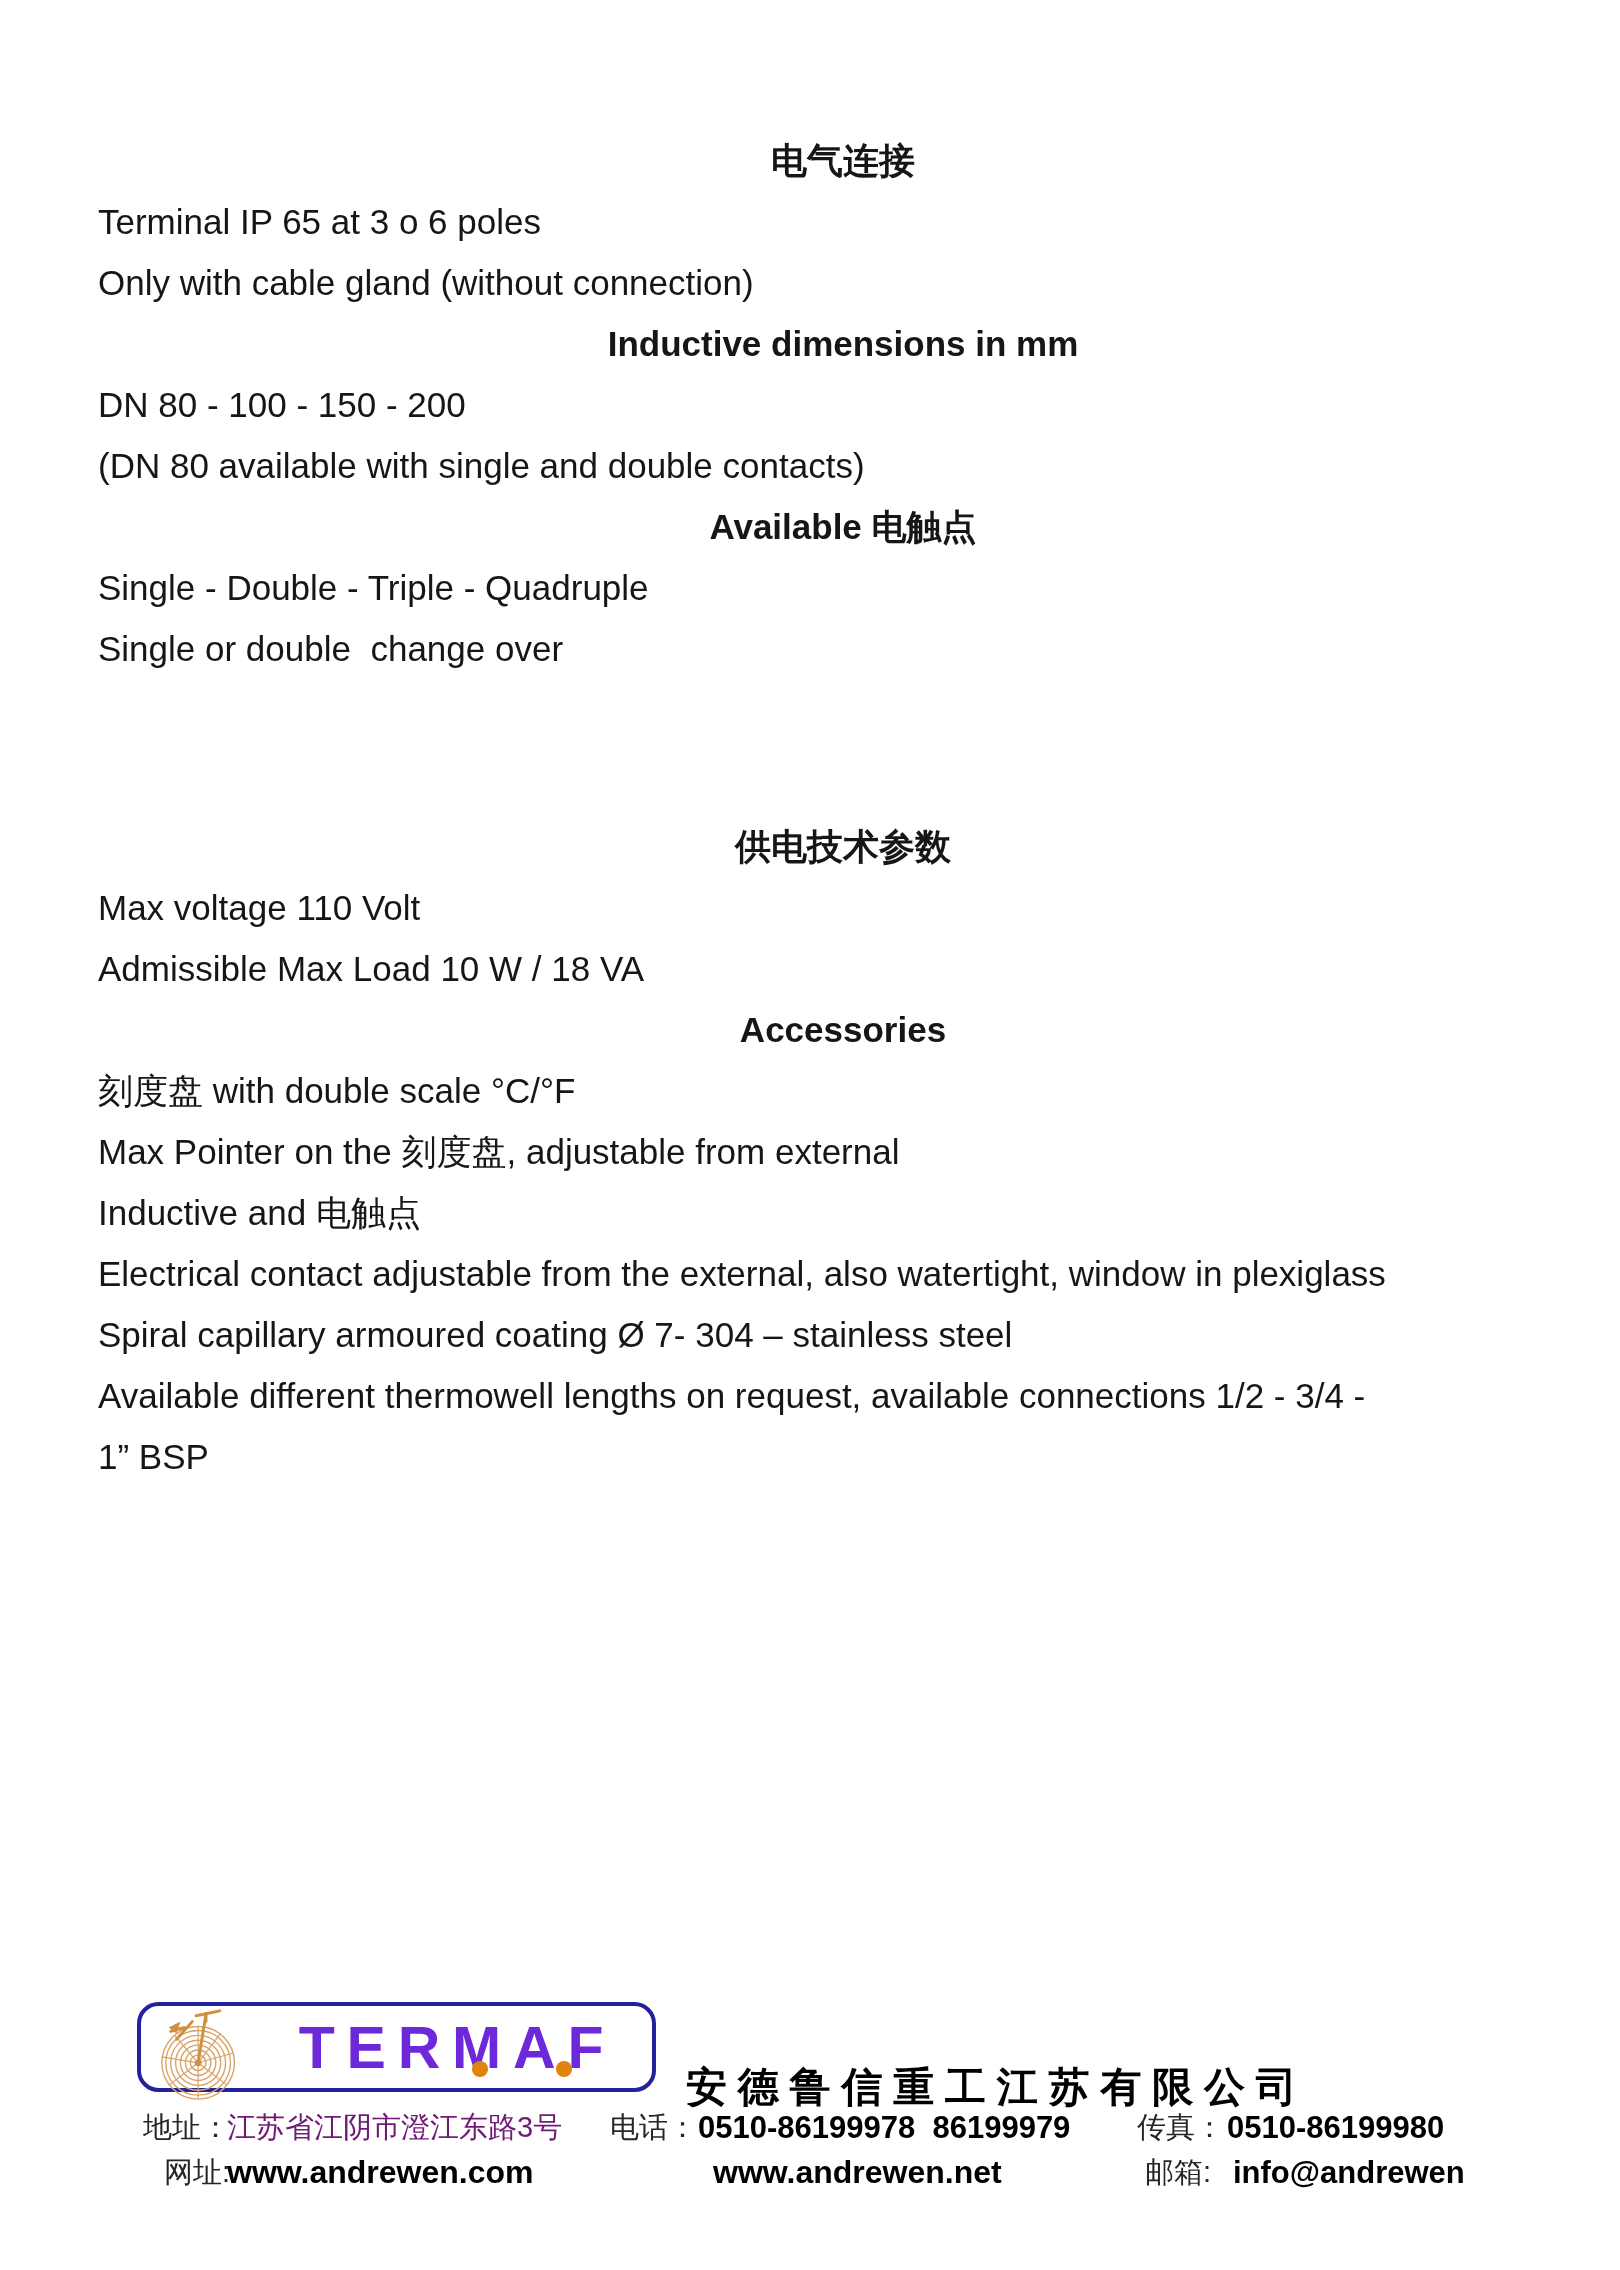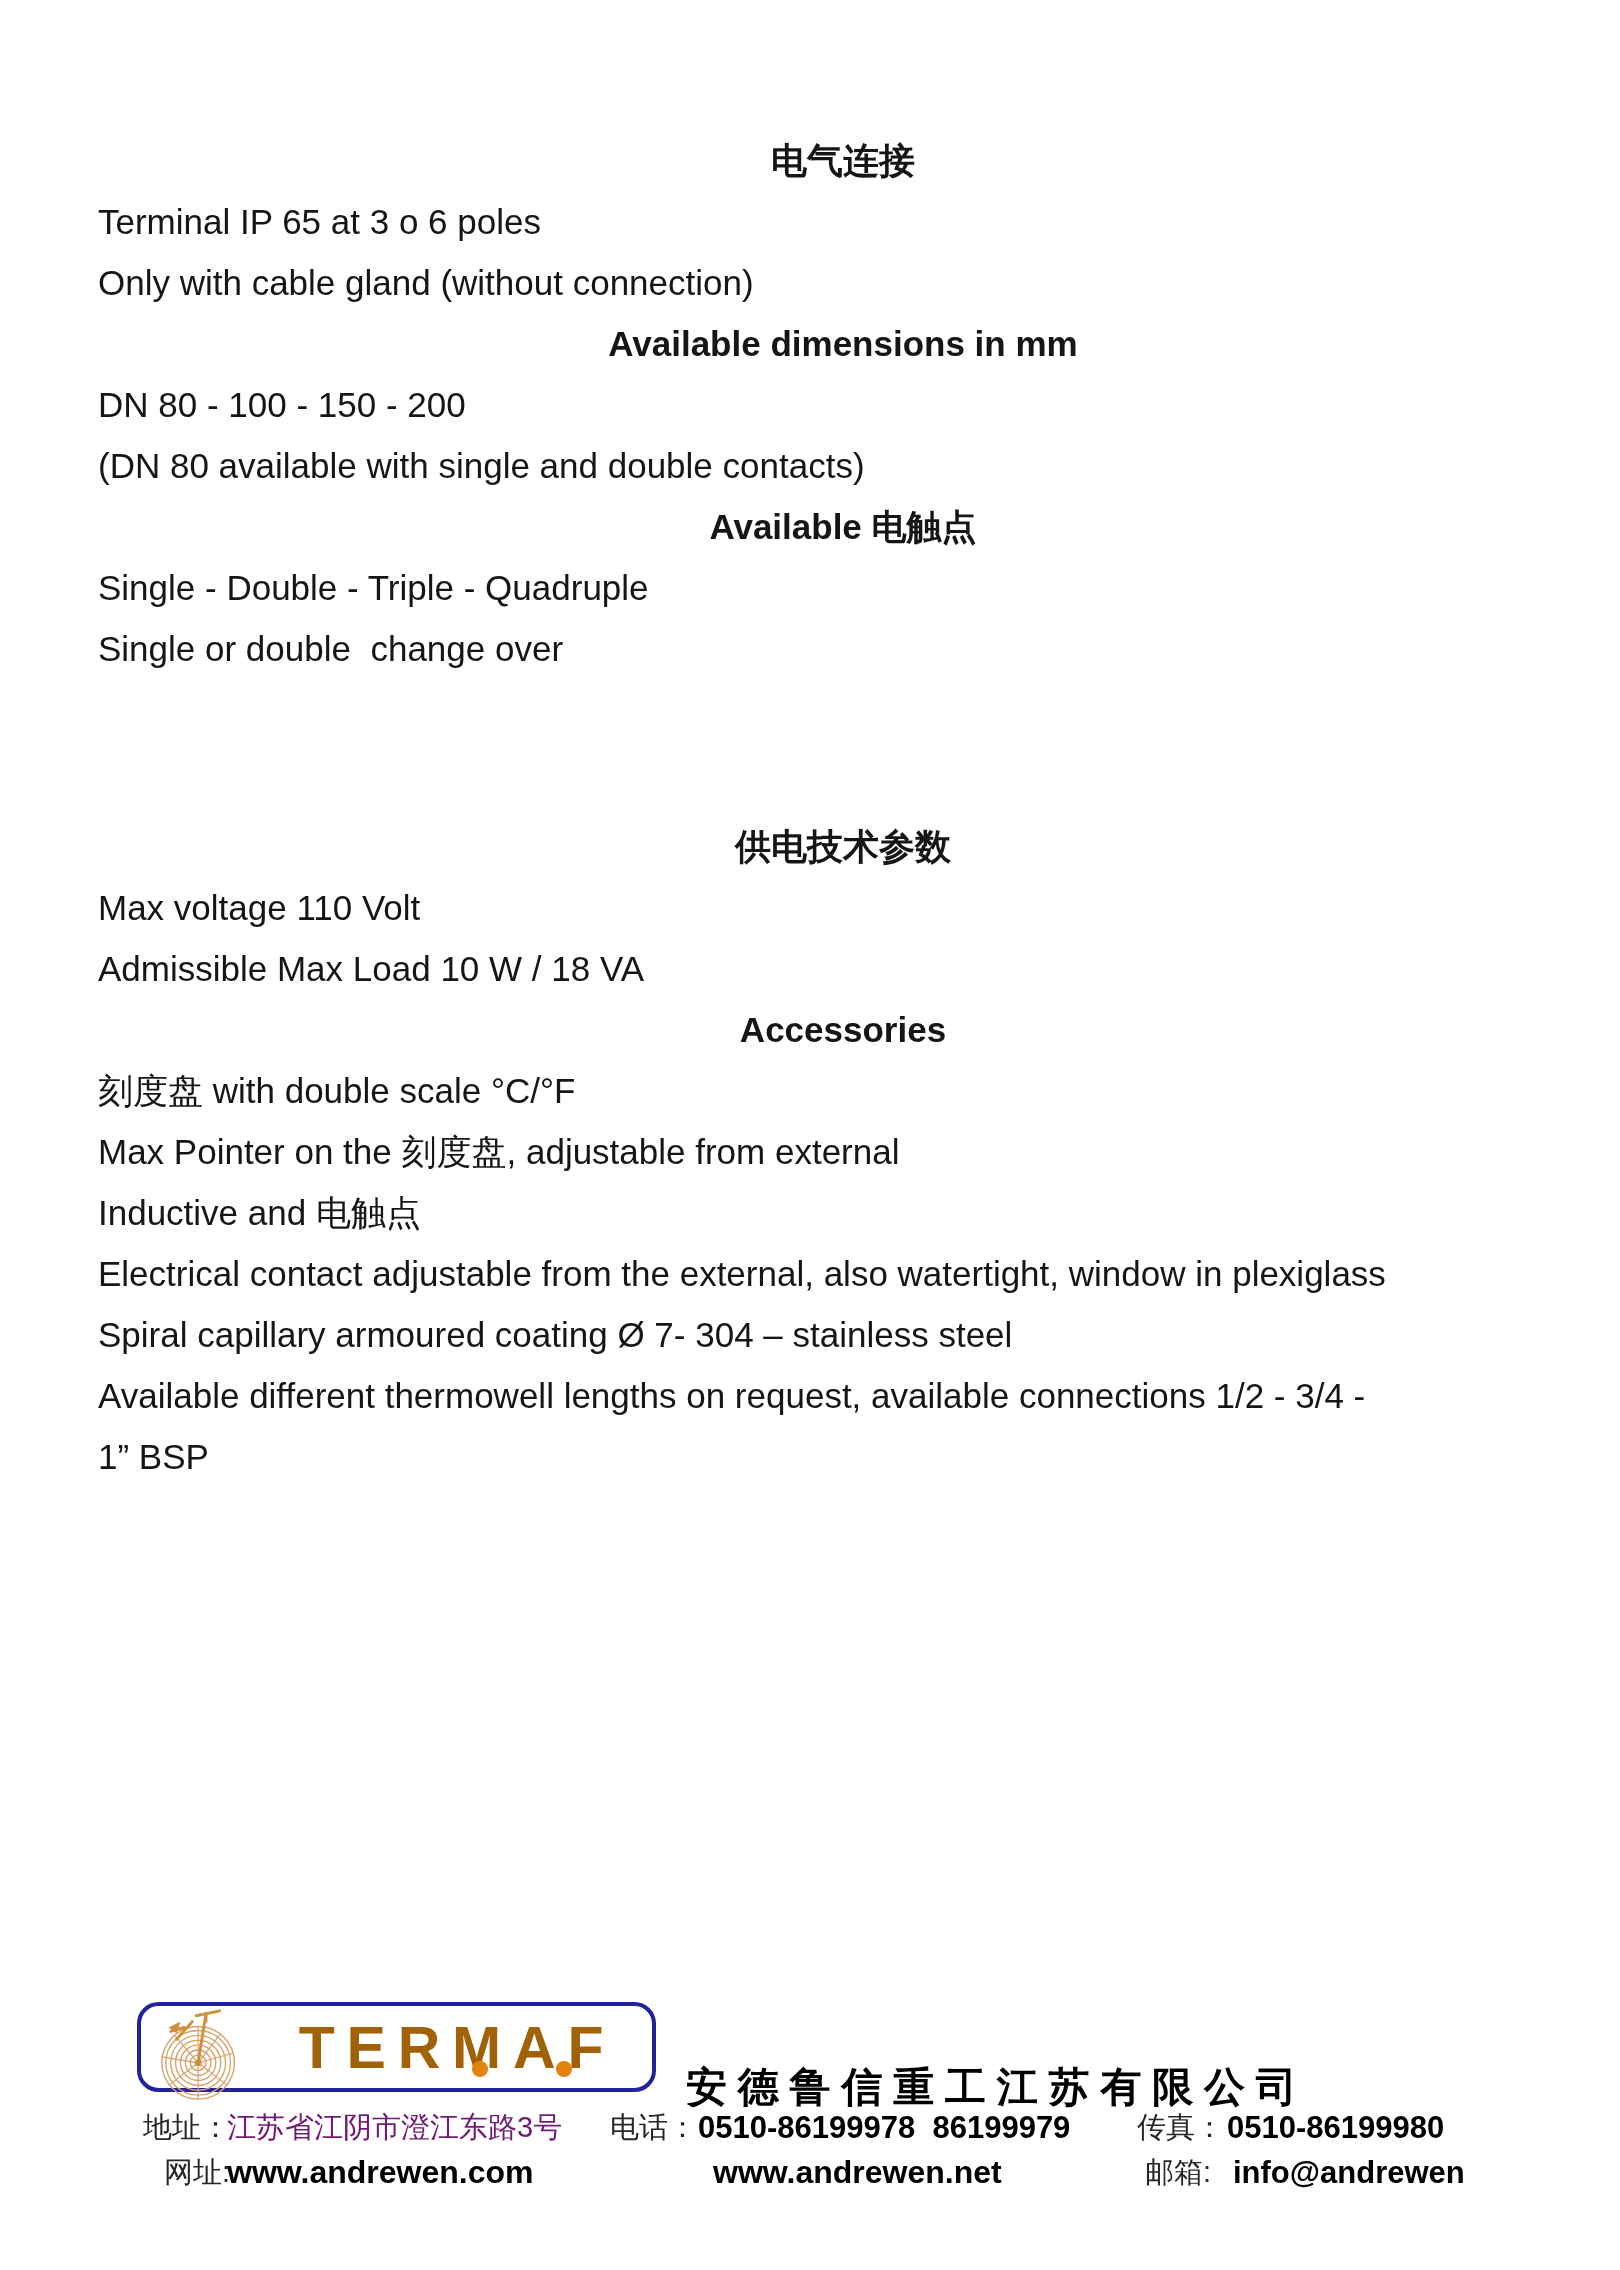--- a/index.html
+++ b/index.html
@@ -54,21 +54,21 @@
     width: 116px; height: 102px;
   }
   .logo-text {
     position: absolute;
     left: 125px; top: 7.8px;
     width: 382px;
     text-align: center;
     font-size: 59px;
     font-weight: 700;
     letter-spacing: 11.8px;
-    color: #a16207;
+    color: #6d28d9;
     font-family: "Liberation Sans", sans-serif;
   }
   .logo-dot {
     position: absolute;
     width: 15.7px; height: 15.7px;
     border-radius: 50%;
     background: #e2830f;
     top: 55px;
   }
   .logo-dot.dot-m { left: 331px; }
@@ -117,21 +117,21 @@
 </head>
 <body>
 
 <div class="page">
 
   <main class="doc-body">
       <section class="section">
         <p class="line heading">电气连接</p>
         <p class="line normal">Terminal IP 65 at 3 o 6 poles</p>
         <p class="line normal">Only with cable gland (without connection)</p>
-        <p class="line bold">Available dimensions in mm</p>
+        <p class="line bold">Inductive dimensions in mm</p>
         <p class="line normal">DN 80 - 100 - 150 - 200</p>
         <p class="line normal">(DN 80 available with single and double contacts)</p>
         <p class="line bold">Available 电触点</p>
         <p class="line normal">Single - Double - Triple - Quadruple</p>
         <p class="line normal">Single or double  change over</p>
       </section>
       <section class="section">
         <p class="line heading">供电技术参数</p>
         <p class="line normal">Max voltage 110 Volt</p>
         <p class="line normal">Admissible Max Load 10 W / 18 VA</p>

